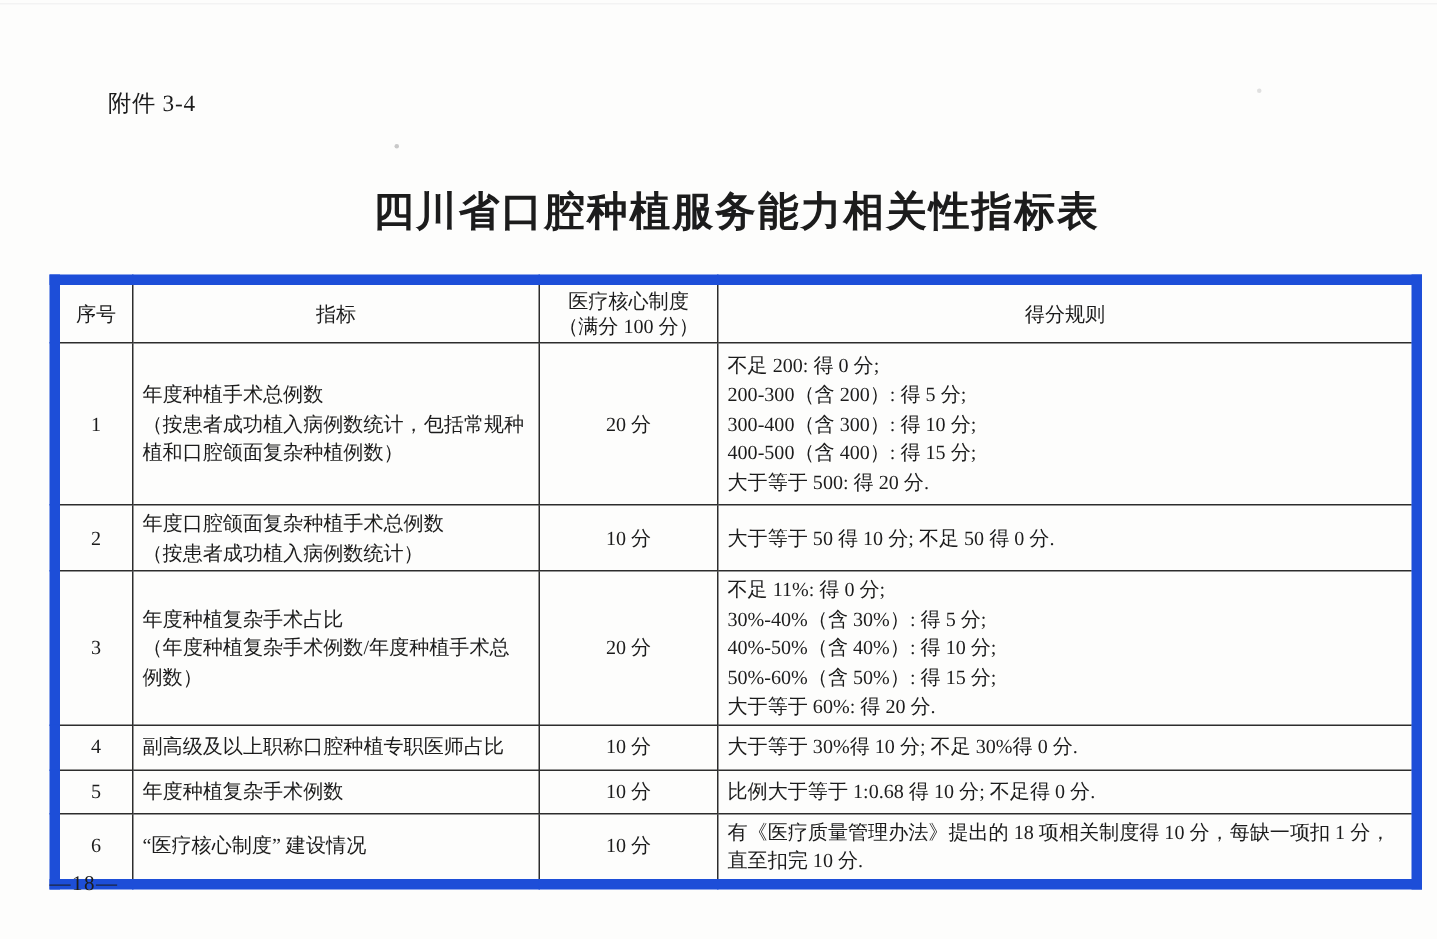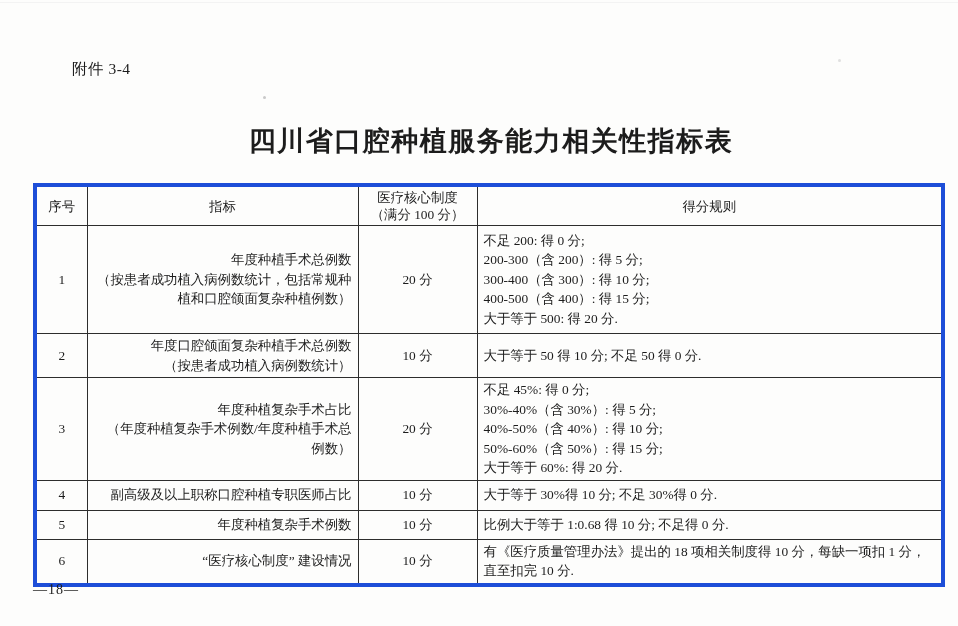--- a/index.html
+++ b/index.html
@@ -55,21 +55,21 @@
   }
 
   table.indicator-table {
     position: absolute;
     left: 33px;
     top: 183px;
     width: 908px;
     height: 391px;
     border-collapse: collapse;
     table-layout: fixed;
-    border: 4px solid #1d4ed8;
+    border: 7px solid #1d4ed8;
     font-size: 13.4px;
   }
   .indicator-table th,
   .indicator-table td {
     border: 1.5px solid #2d2d2d;
     padding: 2px 6px;
     vertical-align: middle;
     line-height: 19.5px;
   }
   .indicator-table thead tr { height: 39px; }
@@ -79,21 +79,21 @@
     line-height: 17px;
   }
   .indicator-table tbody tr:nth-child(1) { height: 108px; }
   .indicator-table tbody tr:nth-child(2) { height: 43px; }
   .indicator-table tbody tr:nth-child(3) { height: 97px; }
   .indicator-table tbody tr:nth-child(4) { height: 30px; }
   .indicator-table tbody tr:nth-child(5) { height: 29px; }
   .indicator-table tbody tr:nth-child(6) { height: 45px; }
 
   .c-no    { text-align: center; }
-  .c-ind   { text-align: right; padding-left: 12px; padding-right: 10px; }
+  .c-ind   { text-align: left; padding-left: 12px; padding-right: 10px; }
   .c-score { text-align: center; font-family: Liberation Serif, serif; }
   .c-rules { text-align: left; padding-left: 10px; padding-right: 8px; font-family: Liberation Serif, serif; }
 
   .page-number {
     position: absolute;
     left: 33px;
     top: 582px;
     font-size: 14px;
     letter-spacing: 1px;
   }
@@ -155,21 +155,21 @@
         </td>
       </tr>
       <tr>
         <td class="c-no">3</td>
         <td class="c-ind">
           <div>年度种植复杂手术占比</div>
           <div>（年度种植复杂手术例数/年度种植手术总例数）</div>
         </td>
         <td class="c-score">20 分</td>
         <td class="c-rules">
-          <div>不足 45%: 得 0 分;</div>
+          <div>不足 11%: 得 0 分;</div>
           <div>30%-40%（含 30%）: 得 5 分;</div>
           <div>40%-50%（含 40%）: 得 10 分;</div>
           <div>50%-60%（含 50%）: 得 15 分;</div>
           <div>大于等于 60%: 得 20 分.</div>
         </td>
       </tr>
       <tr>
         <td class="c-no">4</td>
         <td class="c-ind">
           <div>副高级及以上职称口腔种植专职医师占比</div>

